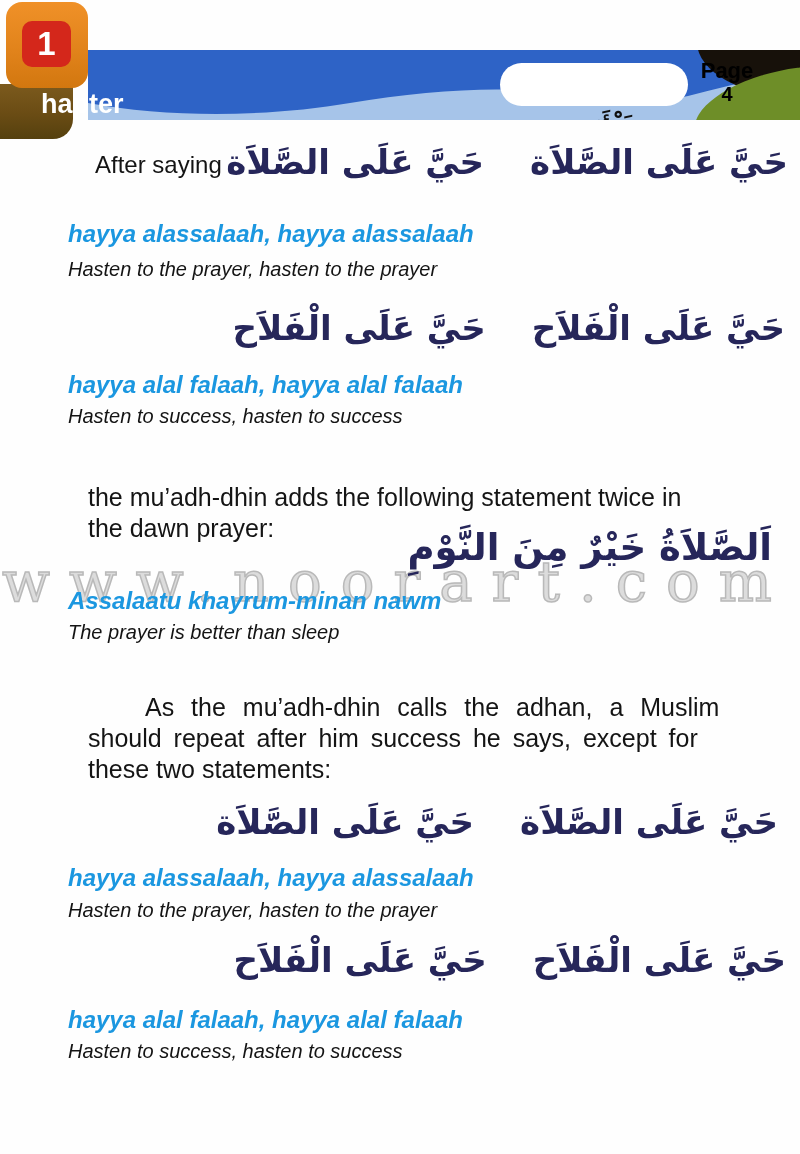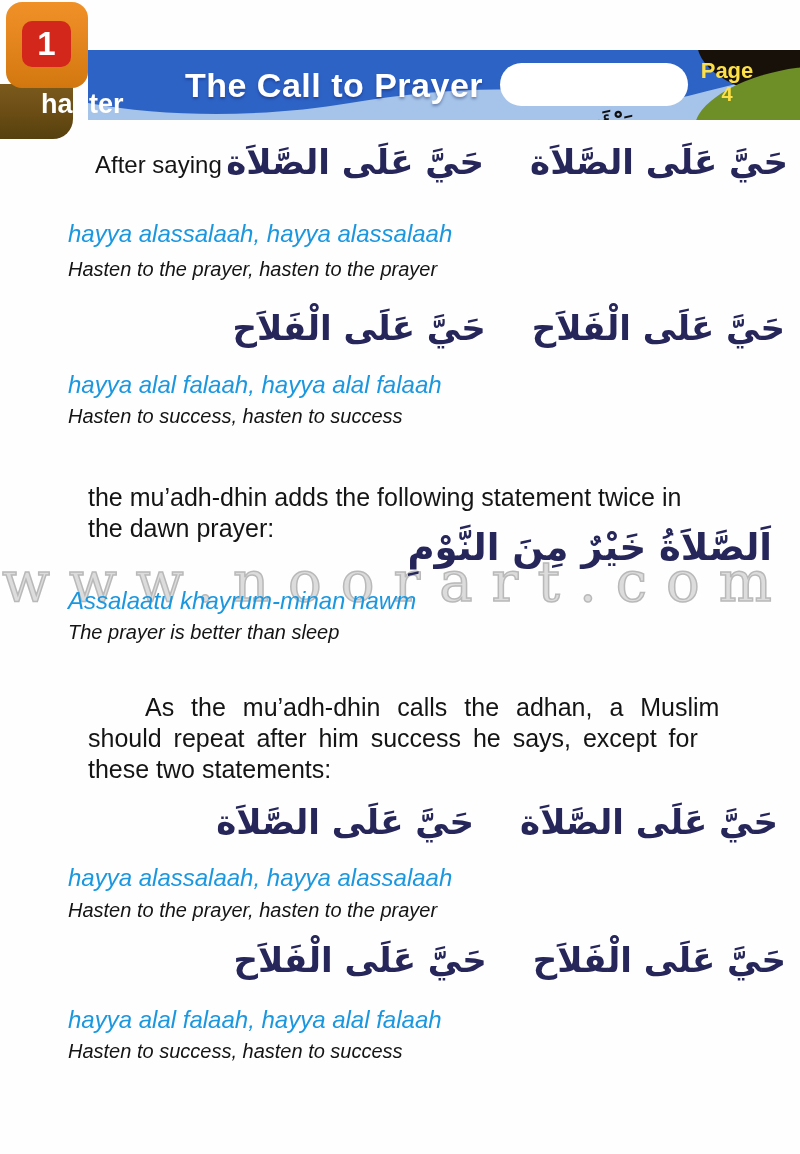--- a/index.html
+++ b/index.html
@@ -10,21 +10,21 @@
   }
   
   .banner{position:absolute;left:88px;top:50px;width:712px;height:70px;background:#2e63c6;overflow:hidden;}
   .banner svg{position:absolute;left:0;top:0;}
   .banner-title{position:absolute;left:72px;top:16px;width:348px;text-align:center;
     color:#ffffff;font-size:34px;font-weight:bold;letter-spacing:.5px;
     text-shadow:0 2px 3px rgba(10,25,90,.4);z-index:3;}
   .title-pill{position:absolute;left:412px;top:13px;width:188px;height:43px;background:#ffffff;border-radius:22px;z-index:3;}
   .pill-arabic{display:block;direction:rtl;text-align:center;line-height:45px;font-size:28px;font-weight:bold;
     color:#101010;font-family:"DejaVu Sans",sans-serif;margin-top:46px;}
-  .page-indicator{position:absolute;left:598px;top:9px;width:82px;text-align:center;color:#fde047;font-weight:bold;z-index:4;line-height:1.1;}
+  .page-indicator{position:absolute;left:598px;top:9px;width:82px;text-align:center;color:#000000;font-weight:bold;z-index:4;line-height:1.1;}
   .page-label{font-size:22px;display:block;}
   .page-num{font-size:20px;display:block;}
   
   .badge-brown{position:absolute;left:0;top:84px;width:73px;height:55px;
     background:linear-gradient(180deg,#7c5a1d 0%,#6a4c14 55%,#55400e 100%);
     border-radius:0 0 20px 0;z-index:5;}
   .badge-brown-label{position:absolute;left:1px;top:5px;color:#ffffff;font-weight:bold;font-size:27px;margin-left:40px;}
   .badge-orange{position:absolute;left:6px;top:2px;width:82px;height:86px;
     background:linear-gradient(180deg,#f09128 0%,#e0821a 60%,#d2770f 100%);
     border-radius:16px;z-index:6;}
@@ -38,21 +38,21 @@
   
   .abs{position:absolute;z-index:2;}
   .after-saying{left:95px;top:151px;font-size:24px;}
   .arabic-row{direction:rtl;display:flex;gap:46px;color:#26265a;font-weight:bold;
     font-family:"DejaVu Sans",sans-serif;font-size:34px;line-height:58px;white-space:nowrap;}
   #arabic1{top:133px;right:12px;}
   #arabic2{top:299px;right:15px;}
   #arabic3{top:519px;right:28px;font-size:37px;}
   #arabic4{top:793px;right:22px;}
   #arabic5{top:931px;right:14px;}
-  .translit{left:68px;color:#1b97e0;font-weight:normal;font-style:italic;font-size:24px;white-space:nowrap;}
+  .translit{left:68px;color:#1b97e0;font-weight:bold;font-style:italic;font-size:24px;white-space:nowrap;}
   .translation{left:68px;font-style:italic;font-size:20px;white-space:nowrap;}
   #translit1{top:220px;} #trans1{top:258px;}
   #translit2{top:371px;} #trans2{top:405px;}
   #translit3{top:587px;} #trans3{top:621px;}
   #translit4{top:864px;} #trans4{top:899px;}
   #translit5{top:1006px;} #trans5{top:1040px;}
   .para{left:68px;font-size:25px;line-height:31px;margin-left:20px;}
   #para1{top:482px;}
   #para2{top:692px;}
   #para2 .pline:nth-child(1){padding-left:57px;word-spacing:10px;}
@@ -62,21 +62,20 @@
 <body>
 
 <div id="page">
 
   <div class="banner">
     <svg width="712" height="70" viewBox="0 0 712 70">
       <path d="M0,70 L0,53 C80,68 180,67 262,53 C340,40 420,35 470,44 C520,53 558,56 600,46 C640,36 680,26 712,20 L712,70 Z" fill="#a6c4e9"></path>
       <ellipse cx="712" cy="-8" rx="103" ry="55" fill="#17110a"></ellipse>
       <ellipse cx="700" cy="62" rx="95" ry="42" transform="rotate(-12 700 62)" fill="#6e8e28"></ellipse>
     </svg>
-    <div class="banner-title">The Call to Prayer</div>
     <div class="title-pill">
       <span class="pill-arabic" dir="rtl">اَلْأَذَان</span>
     </div>
     <div class="page-indicator">
       <span class="page-label">Page</span>
       <span class="page-num">4</span>
     </div>
   </div>
 
   <div class="badge-brown">

